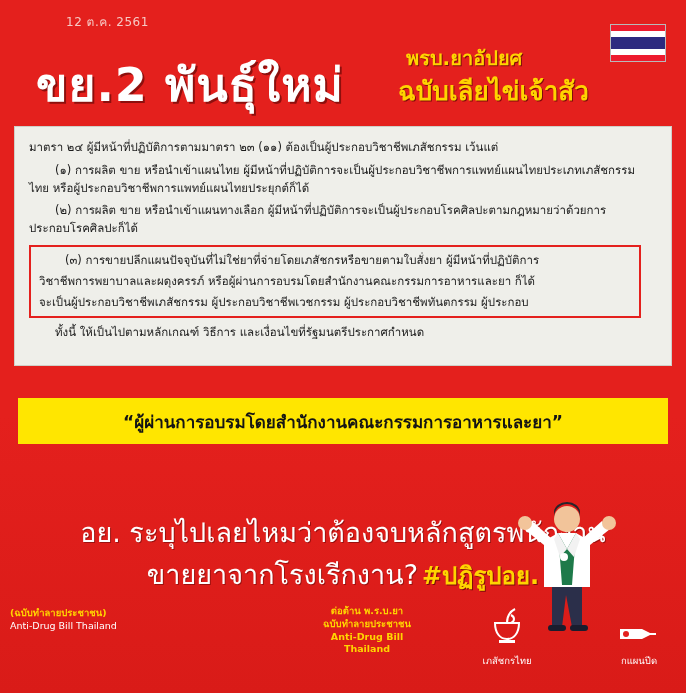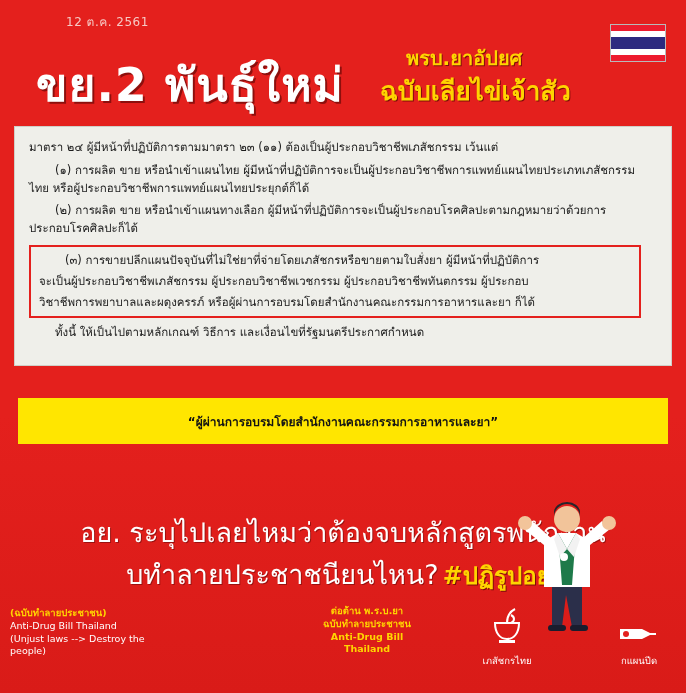--- a/index.html
+++ b/index.html
@@ -45,21 +45,21 @@
     text-shadow:2px 2px 0 #8d0f0d;
     white-space:nowrap;
   }
   .headline .y1{
     position:absolute;left:400px;top:-2px;
     color:#ffd400;font-size:20px;font-weight:bold;white-space:nowrap;
     text-shadow:1px 1px 0 #7d0b0a;
     margin-left:6px;
   }
   .headline .y2{
-    position:absolute;left:380px;top:26px;
+    position:absolute;left:398px;top:26px;
     color:#ffd400;font-size:26px;font-weight:bold;white-space:nowrap;
     text-shadow:1px 1px 0 #7d0b0a;
   }
 
   
   .doc{
     position:absolute;left:14px;top:126px;
     width:658px;height:240px;
     background:#efefea;
     border:1px solid #cfcfc8;
@@ -91,21 +91,21 @@
 
   
   .quote{
     position:absolute;left:18px;top:398px;
     width:650px;height:46px;
     background:#ffe600;
     display:flex;align-items:center;justify-content:center;
     box-sizing:border-box;
   }
   .quote span{
-    color:#141414;font-size:12px;font-weight:bold;
+    color:#141414;font-size:17px;font-weight:bold;
     white-space:nowrap;
   }
 
   
   .question{
     position:absolute;left:0;right:0;top:468px;
     text-align:center;color:#ffffff;
     font-size:27px;line-height:1.55;font-weight:normal;
     text-shadow:1px 1px 0 #9a110f;
     margin-top:44px;
@@ -159,36 +159,36 @@
     <div class="y1">พรบ.ยาอัปยศ</div>
     <div class="y2">ฉบับเลียไข่เจ้าสัว</div>
   </div>
 
   <div class="doc">
     <p>มาตรา ๒๔ ผู้มีหน้าที่ปฏิบัติการตามมาตรา ๒๓ (๑๑) ต้องเป็นผู้ประกอบวิชาชีพเภสัชกรรม เว้นแต่</p>
     <p class="ind">(๑) การผลิต ขาย หรือนำเข้าแผนไทย ผู้มีหน้าที่ปฏิบัติการจะเป็นผู้ประกอบวิชาชีพการแพทย์แผนไทยประเภทเภสัชกรรมไทย หรือผู้ประกอบวิชาชีพการแพทย์แผนไทยประยุกต์ก็ได้</p>
     <p class="ind">(๒) การผลิต ขาย หรือนำเข้าแผนทางเลือก ผู้มีหน้าที่ปฏิบัติการจะเป็นผู้ประกอบโรคศิลปะตามกฎหมายว่าด้วยการประกอบโรคศิลปะก็ได้</p>
     <div class="hl-box">
       <p class="ind">(๓) การขายปลีกแผนปัจจุบันที่ไม่ใช่ยาที่จ่ายโดยเภสัชกรหรือขายตามใบสั่งยา ผู้มีหน้าที่ปฏิบัติการ</p>
+      <p>วิชาชีพการพยาบาลและผดุงครรภ์ หรือผู้ผ่านการอบรมโดยสำนักงานคณะกรรมการอาหารและยา ก็ได้</p>
       <p>จะเป็นผู้ประกอบวิชาชีพเภสัชกรรม ผู้ประกอบวิชาชีพเวชกรรม ผู้ประกอบวิชาชีพทันตกรรม ผู้ประกอบ</p>
-      <p>วิชาชีพการพยาบาลและผดุงครรภ์ หรือผู้ผ่านการอบรมโดยสำนักงานคณะกรรมการอาหารและยา ก็ได้</p>
     </div>
     <p class="ind">ทั้งนี้ ให้เป็นไปตามหลักเกณฑ์ วิธีการ และเงื่อนไขที่รัฐมนตรีประกาศกำหนด</p>
   </div>
 
   <div class="strip"></div>
 
   <div class="quote">
     <span>“ผู้ผ่านการอบรมโดยสำนักงานคณะกรรมการอาหารและยา”</span>
   </div>
 
   <div class="question">
     <div>อย. ระบุไปเลยไหมว่าต้องจบหลักสูตรพนักงาน</div>
     <div class="l2">
-      <span>บทำลายประชาชนียนไหน?</span><span class="hashtag">#ปฏิรูปอย.</span>
+      <span>ขายยาจากโรงเรีกงาน?</span><span class="hashtag">#ปฏิรูปอย.</span>
     </div>
   </div>
 
   <svg class="doctor" viewBox="0 0 120 140">
 
     <path d="M44 82 L44 132 L54 132 L58 100 L64 132 L74 132 L74 82 Z" fill="#2b2f4a"></path>
 
     <rect x="40" y="130" width="18" height="6" rx="3" fill="#1a1d2e"></rect>
     <rect x="62" y="130" width="18" height="6" rx="3" fill="#1a1d2e"></rect>
 
@@ -208,21 +208,20 @@
     <path d="M46 22 A13 13 0 0 1 72 22 L72 17 A13 10 0 0 0 46 17 Z" fill="#25252b"></path>
 
     <circle cx="56" cy="62" r="4" fill="#ffffff"></circle>
   </svg>
 
   <div class="logos">
 
     <div class="logo-block lb1">
       <div class="cap yellow">(ฉบับทำลายประชาชน)</div>
       <div class="cap">Anti-Drug Bill Thailand</div>
-      <div class="cap">(Unjust laws --&gt; Destroy the people)</div>
     </div>
 
 
     <div class="logo-block lb3">
       <div class="cap yellow">ต่อต้าน พ.ร.บ.ยา</div>
       <div class="cap yellow">ฉบับทำลายประชาชน</div>
       <div class="cap yellow">Anti-Drug Bill</div>
       <div class="cap yellow">Thailand</div>
     </div>
 

